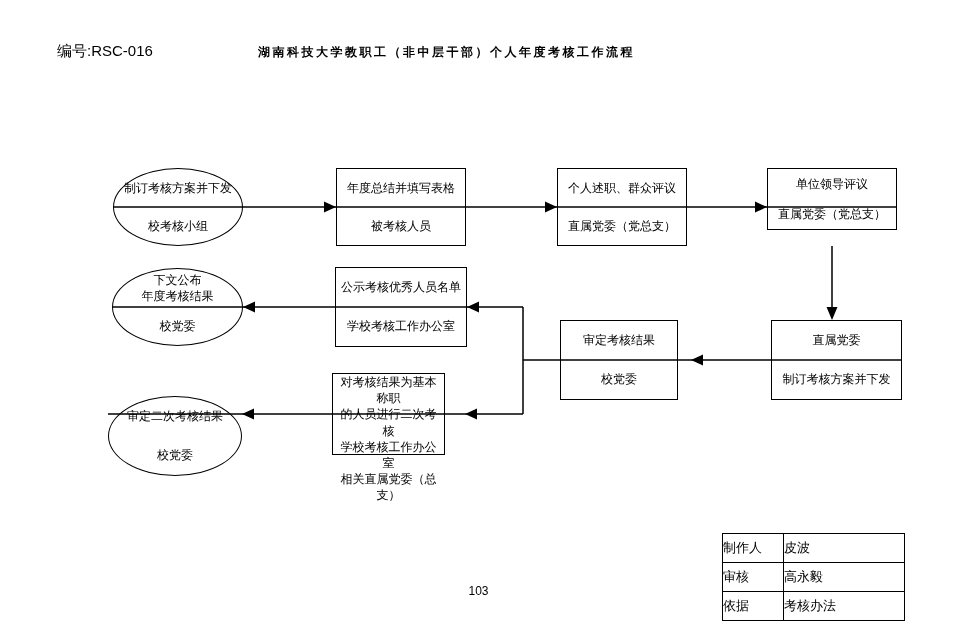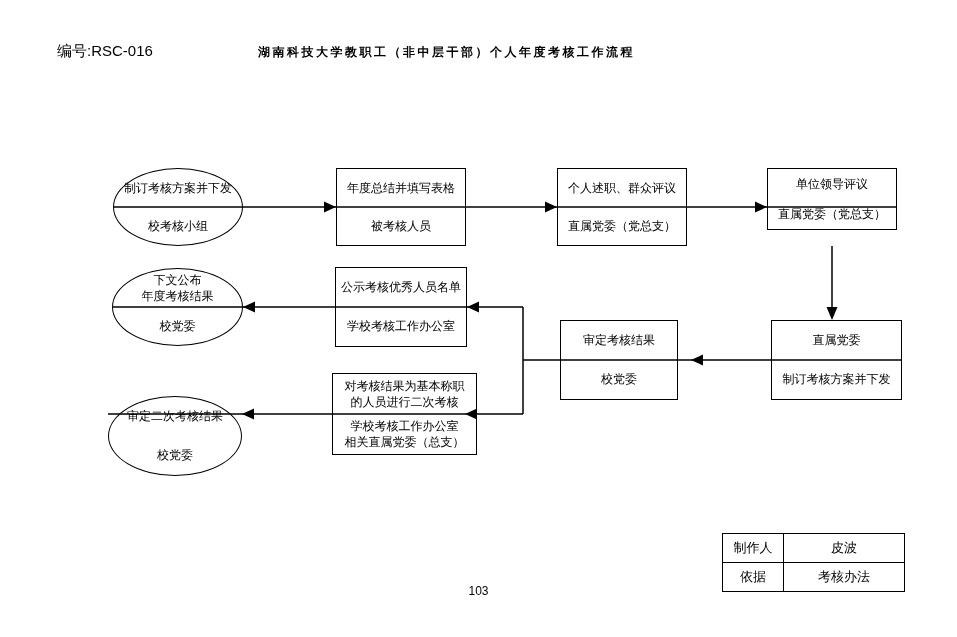--- a/index.html
+++ b/index.html
@@ -61,21 +61,20 @@
     position: absolute;
     left: 722px;
     top: 533px;
     border-collapse: collapse;
     font-size: 13px;
     z-index: 1;
   }
   .footer-table td {
     border: 1.5px solid #000;
     height: 28px;
-    text-align: center;
     vertical-align: middle;
     padding: 0;
   }
   .footer-table td.c1 { width: 60px; }
   .footer-table td.c2 { width: 120px; }
   .page-number {
     position: absolute;
     left: 0;
     right: 0;
     top: 584px;
@@ -148,34 +147,38 @@
   </div>
   <div class="shape rect" style="left:771px;top:320px;width:131px;height:80px">
     <div class="half">直属党委</div>
     <div class="half">制订考核方案并下发</div>
   </div>
 
   <div class="shape ellipse" style="left:108px;top:396px;width:134px;height:80px">
     <div class="half">审定二次考核结果</div>
     <div class="half">校党委</div>
   </div>
-  <div class="shape rect" style="left:332px;top:373px;width:145px;height:82px">
+  <div class="shape rect" style="left:332px;top:373px;width:113px;height:82px">
     <div class="half">对考核结果为基本称职
 的人员进行二次考核</div>
     <div class="half">学校考核工作办公室
 相关直属党委（总支）</div>
   </div>
 
   <table class="footer-table">
     <tbody>
       <tr>
         <td class="c1">制作人</td>
         <td class="c2">皮波</td>
       </tr>
       <tr>
+        <td class="c1">审核</td>
+        <td class="c2">高永毅</td>
+      </tr>
+      <tr>
         <td class="c1">依据</td>
         <td class="c2">考核办法</td>
       </tr>
     </tbody>
   </table>
 
   <div class="page-number">103</div>
 
 </div>
 

